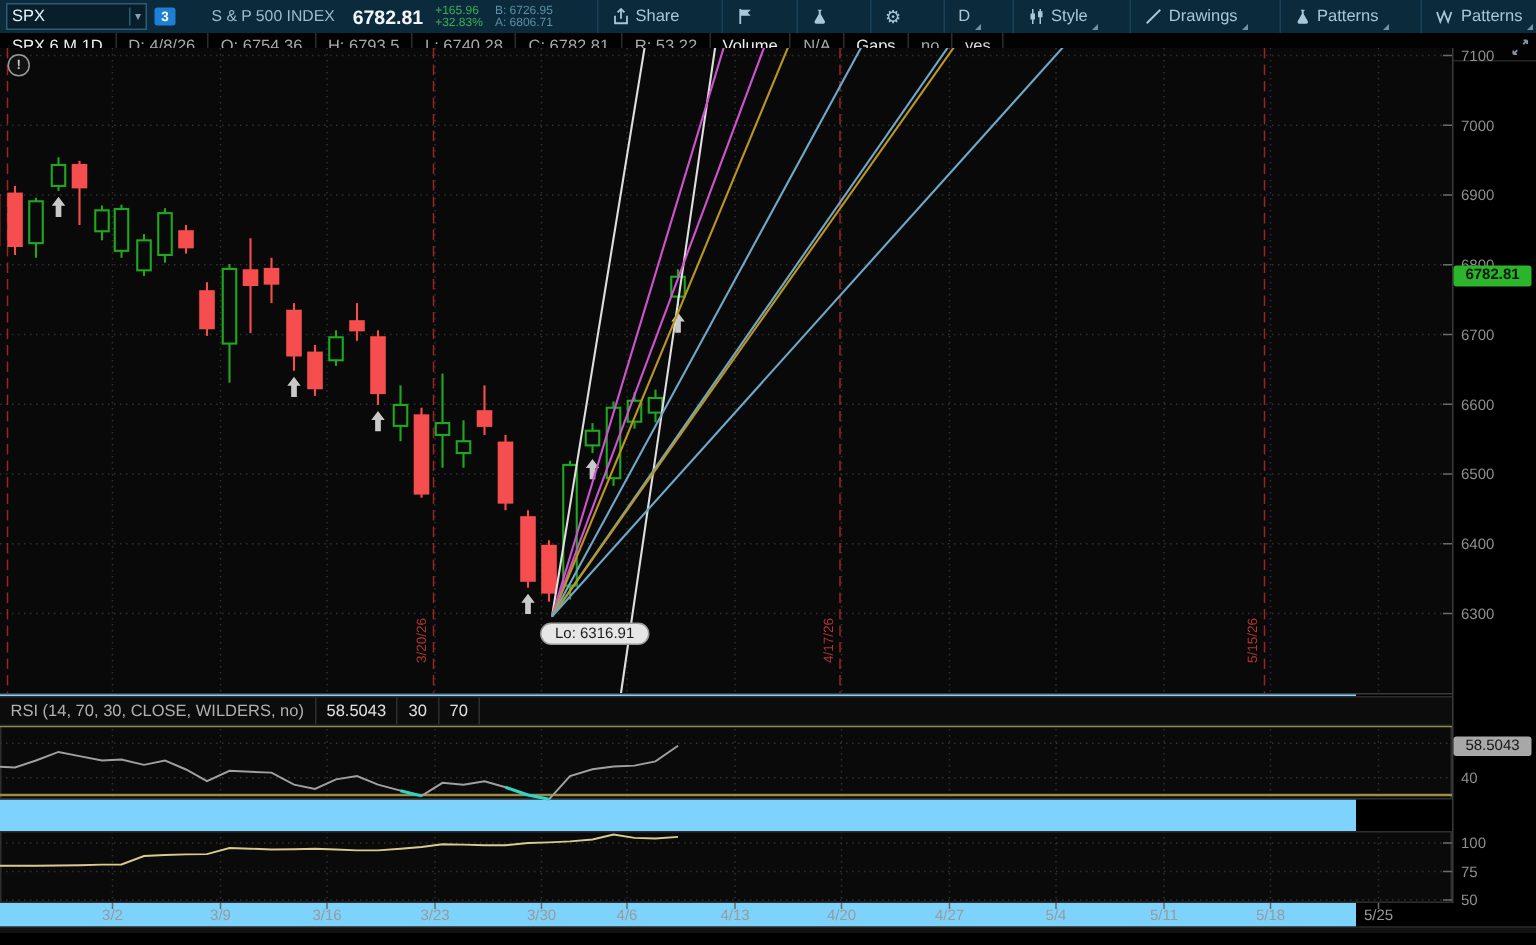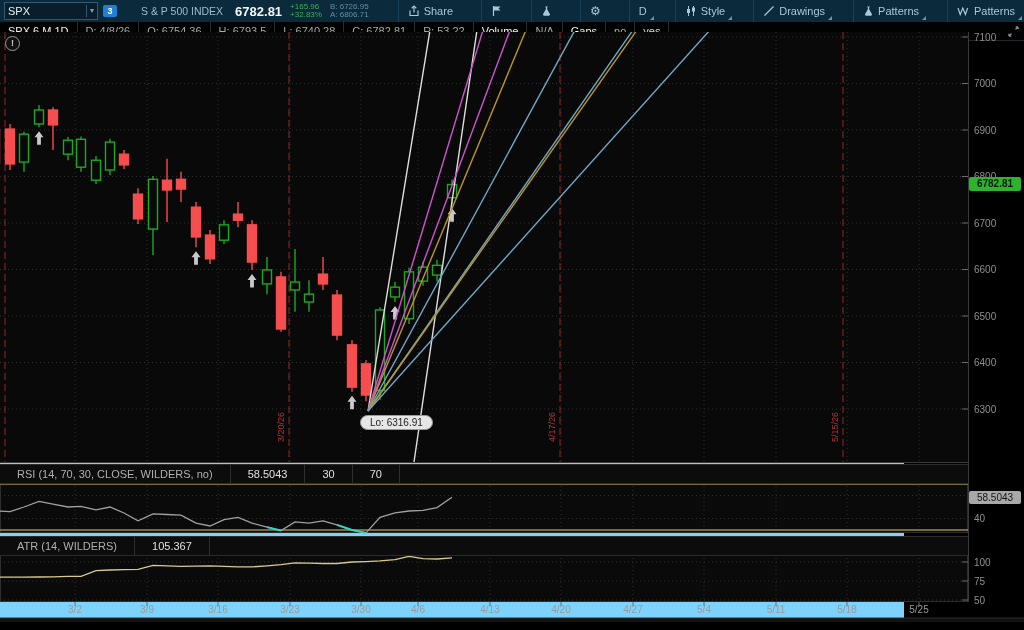--- a/index.html
+++ b/index.html
@@ -48,21 +48,21 @@
     border-radius:8px;color:#1c1c1c;font-size:10px;padding:1px 9px;white-space:nowrap;}
   .price-badge{position:absolute;left:969px;top:145px;width:52px;height:14px;background:#2db42d;
     border-radius:2px;color:#031903;font-size:10px;font-weight:bold;text-align:center;line-height:14px;}
   .rsi-badge{position:absolute;left:969px;top:459px;width:52px;height:13px;background:#a8a8a8;
     border-radius:2px;color:#141414;font-size:10px;text-align:center;line-height:13px;}
 
   .study-header{position:absolute;left:0;width:968px;background:#0c0c0c;border-top:1px solid #2b2b2b;
     border-bottom:1px solid #2b2b2b;display:flex;align-items:stretch;font-size:11px;color:#b0b0b0;}
   .rsi-header{top:432px;height:18px;}
   .atr-header{top:504px;height:18px;}
-  .sh-cell{display:flex;align-items:center;padding:0 17px;border-right:1px solid #2e2e2e;white-space:nowrap;text-align:right;}
+  .sh-cell{display:flex;align-items:center;padding:0 7px;border-right:1px solid #2e2e2e;white-space:nowrap;text-align:right;}
   .sh-val{color:#e0e0e0;}
 </style>
 </head>
 <body>
 
 <div class="screen">
 
   <div class="topbar">
     <div class="symbol-box">
       <span class="sym">SPX</span>
@@ -475,18 +475,14 @@
     <div class="lo-pill">Lo: 6316.91</div>
     <div class="price-badge">6782.81</div>
     <div class="rsi-badge">58.5043</div>
 
     <div class="study-header rsi-header">
       <div class="sh-cell">RSI (14, 70, 30, CLOSE, WILDERS, no)</div>
       <div class="sh-cell sh-val">58.5043</div>
       <div class="sh-cell sh-val">30</div>
       <div class="sh-cell sh-val">70</div>
     </div>
-    <div class="study-header atr-header">
-      <div class="sh-cell">ATR (14, WILDERS)</div>
-      <div class="sh-cell sh-val">105.367</div>
-    </div>
   </div>
 </div>
 
 </body></html>

